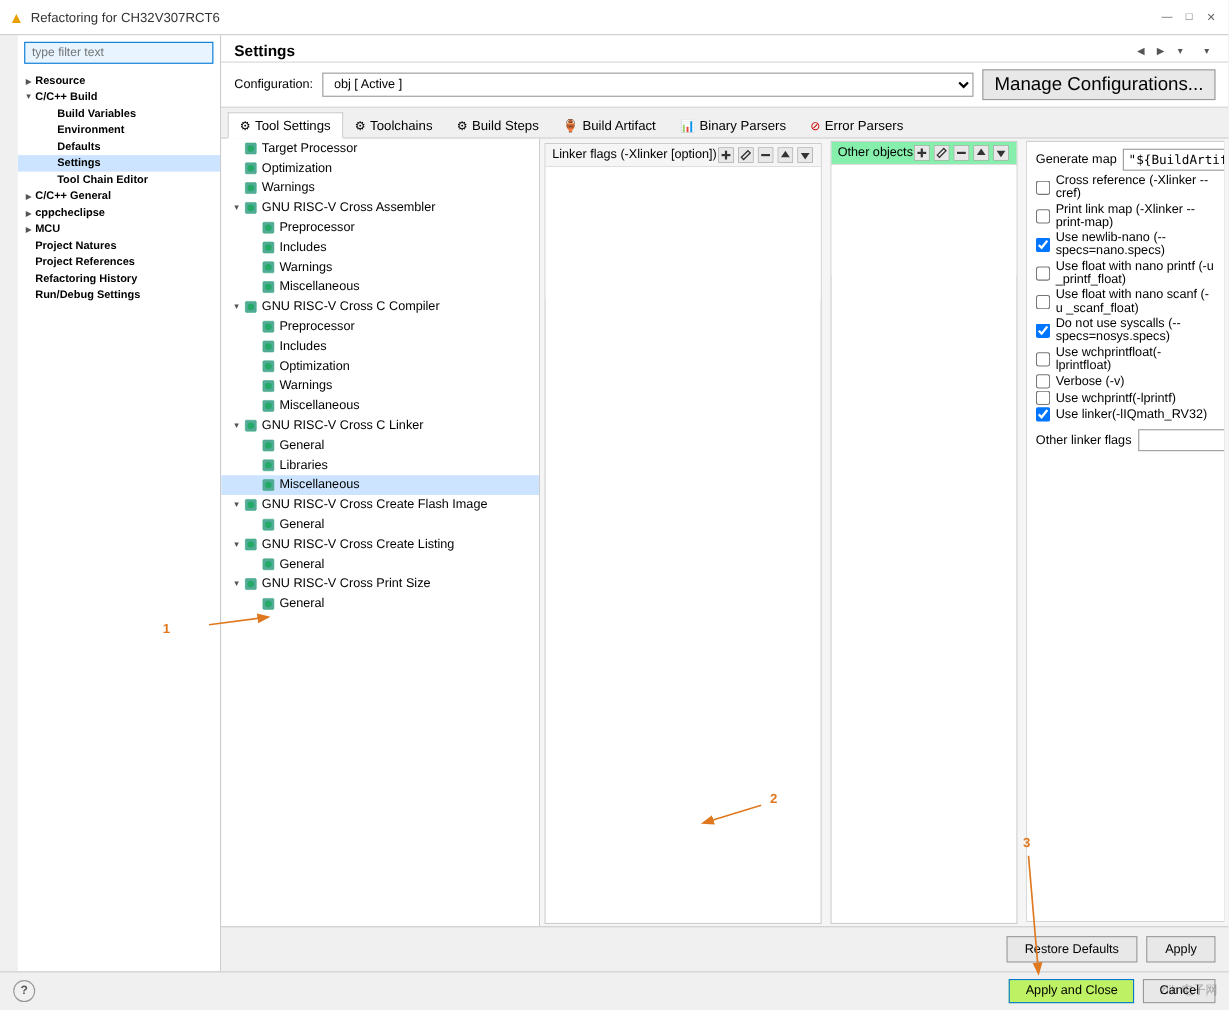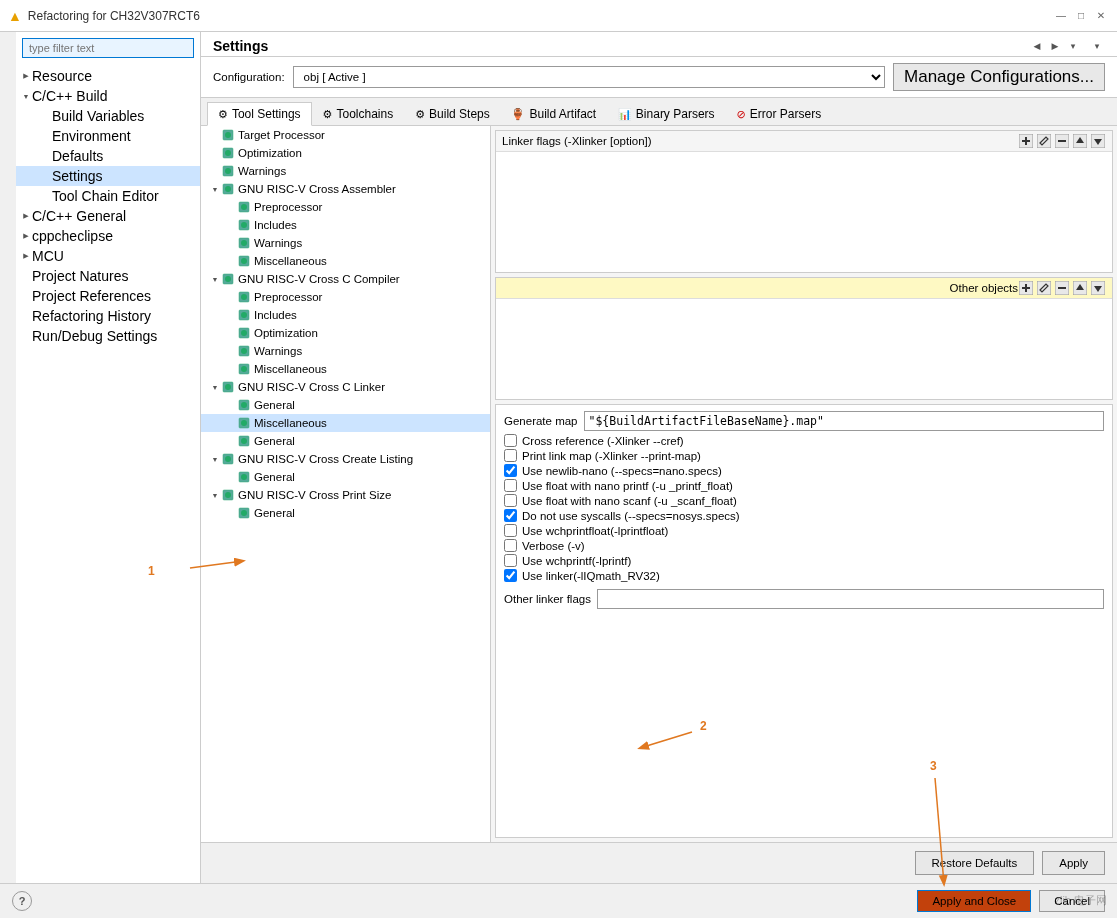--- a/index.html
+++ b/index.html
@@ -42,21 +42,21 @@
     .tree-item {
       padding: 2px 6px 2px 0;
       cursor: pointer;
       white-space: nowrap;
       display: flex;
       align-items: center;
     }
     .tree-item.selected { background: #cce4ff; }
     .tree-item .indent { display: inline-block; width: 16px; flex-shrink: 0; }
     .tree-item .arrow { width: 12px; flex-shrink: 0; display: inline-flex; align-items: center; justify-content: center; }
-    .tree-item .label { font-size: 14px; color: #000; }
+    .tree-item .label { font-size: 10px; color: #000; font-weight: bold; }
     .tree-item.parent-closed .arrow::before { content: '▶'; font-size: 7px; color: #555; }
     .tree-item.parent-open .arrow::before { content: '▼'; font-size: 7px; color: #555; }
     .tree-item.leaf .arrow { width: 12px; }
     
     
     .config-row {
       display: flex;
       align-items: center;
       gap: 8px;
       padding: 6px 12px;
@@ -135,21 +135,21 @@
     .left-tree-item.selected { background: #cce4ff; }
     .lti-indent { flex-shrink: 0; }
     .lti-arrow { width: 12px; flex-shrink: 0; display: inline-flex; align-items: center; justify-content: center; font-size: 7px; color: #555; }
     .lti-icon { width: 14px; height: 14px; flex-shrink: 0; margin-right: 3px; display: inline-flex; align-items: center; justify-content: center; }
     .lti-label { font-size: 11.5px; }
     
     
     .right-panel {
       flex: 1;
       display: flex;
-      flex-direction: column;
+      flex-direction: row;
       overflow: hidden;
       background: #f5f5f5;
     }
     
     
     .bottom-bar {
       display: flex;
       align-items: center;
       padding: 8px 12px;
       gap: 8px;
@@ -178,21 +178,21 @@
     .footer-left { display: flex; align-items: center; }
     .footer-right { display: flex; gap: 8px; align-items: center; }
     .footer-btn {
       padding: 4px 14px;
       border: 1px solid #999;
       background: #e8e8e8;
       cursor: pointer;
       font-size: 11.5px;
     }
     .footer-btn.primary {
-      background: #c2410c;
+      background: #bef264;
       border-color: #0078d4;
       margin-left: 40px;
     }
     
     
     ::-webkit-scrollbar { width: 8px; height: 8px; }
     ::-webkit-scrollbar-track { background: #f0f0f0; }
     ::-webkit-scrollbar-thumb { background: #c0c0c0; border: 1px solid #aaa; }
     .nav-arrow-btn { width: 16px; height: 16px; display: flex; align-items: center; justify-content: center; font-size: 9px; color: #555; cursor: pointer; }
     
@@ -211,21 +211,21 @@
     .right-content { display: flex; flex-direction: column; flex: 1; overflow: hidden; }
     
     .linker-flags-panel { border: 1px solid #ccc; background: #fff; }
     .lf-header { display: flex; align-items: center; justify-content: space-between; padding: 2px 6px; background: #f5f5f5; border-bottom: 1px solid #ddd; }
     .lf-title { font-size: 11.5px; }
     .lf-btns { display: flex; gap: 2px; }
     .lf-btn { width: 16px; height: 16px; display: flex; align-items: center; justify-content: center; cursor: pointer; border: 1px solid transparent; font-size: 10px; color: #555; }
     .lf-body { height: 120px; background: #fff; }
     
     .other-objects-panel { border: 1px solid #ccc; background: #fff; }
-    .oo-header { display: flex; align-items: center; justify-content: flex-end; padding: 2px 6px; background: #fef9c3; border-bottom: 1px solid #ddd; }
+    .oo-header { display: flex; align-items: center; justify-content: flex-end; padding: 2px 6px; background: #86efac; border-bottom: 1px solid #ddd; }
     .oo-title { font-size: 11.5px; }
     .oo-btns { display: flex; gap: 2px; }
     .oo-body { height: 100px; background: #fff; }
     
     .misc-form { flex: 1; background: #fff; border: 1px solid #ccc; overflow-y: auto; padding: 4px 0; }
     
     .misc-row { display: flex; align-items: center; padding: 2px 8px; gap: 6px; }
     .misc-label { font-size: 11.5px; white-space: nowrap; }
     .misc-input { flex: 1; height: 20px; border: 1px solid #999; padding: 1px 4px; font-size: 11.5px; font-family: monospace; }
     
@@ -582,33 +582,55 @@
             <span class="lti-arrow"></span>
             <span class="lti-icon">
                 <svg width="12" height="12" viewBox="0 0 12 12">
                   <rect x="1" y="1" width="10" height="10" rx="1" fill="#5a9" stroke="#3a7" stroke-width="0.5"></rect>
                   <circle cx="6" cy="6" r="3" fill="#2a6"></circle>
                 </svg>
               </span>
             <span class="lti-label">General</span>
           </div>
 
+          <div class="left-tree-item">
+            <span class="lti-indent" style="width:20px;"></span>
+            <span class="lti-arrow"></span>
+            <span class="lti-icon">
+                <svg width="12" height="12" viewBox="0 0 12 12">
+                  <rect x="1" y="1" width="10" height="10" rx="1" fill="#5a9" stroke="#3a7" stroke-width="0.5"></rect>
+                  <circle cx="6" cy="6" r="3" fill="#2a6"></circle>
+                </svg>
+              </span>
+            <span class="lti-label">Libraries</span>
+          </div>
 
           <div class="left-tree-item selected">
             <span class="lti-indent" style="width:20px;"></span>
             <span class="lti-arrow"></span>
             <span class="lti-icon">
                 <svg width="12" height="12" viewBox="0 0 12 12">
                   <rect x="1" y="1" width="10" height="10" rx="1" fill="#5a9" stroke="#3a7" stroke-width="0.5"></rect>
                   <circle cx="6" cy="6" r="3" fill="#2a6"></circle>
                 </svg>
               </span>
             <span class="lti-label">Miscellaneous</span>
           </div>
 
+          <div class="left-tree-item">
+            <span class="lti-indent" style="width:4px;"></span>
+            <span class="lti-arrow" style="font-size:7px; color:#555;">▼</span>
+            <span class="lti-icon">
+                <svg width="12" height="12" viewBox="0 0 12 12">
+                  <rect x="1" y="1" width="10" height="10" rx="1" fill="#5a9" stroke="#3a7" stroke-width="0.5"></rect>
+                  <circle cx="6" cy="6" r="3" fill="#2a6"></circle>
+                </svg>
+              </span>
+            <span class="lti-label">GNU RISC-V Cross Create Flash Image</span>
+          </div>
 
           <div class="left-tree-item">
             <span class="lti-indent" style="width:20px;"></span>
             <span class="lti-arrow"></span>
             <span class="lti-icon">
                 <svg width="12" height="12" viewBox="0 0 12 12">
                   <rect x="1" y="1" width="10" height="10" rx="1" fill="#5a9" stroke="#3a7" stroke-width="0.5"></rect>
                   <circle cx="6" cy="6" r="3" fill="#2a6"></circle>
                 </svg>
               </span>

